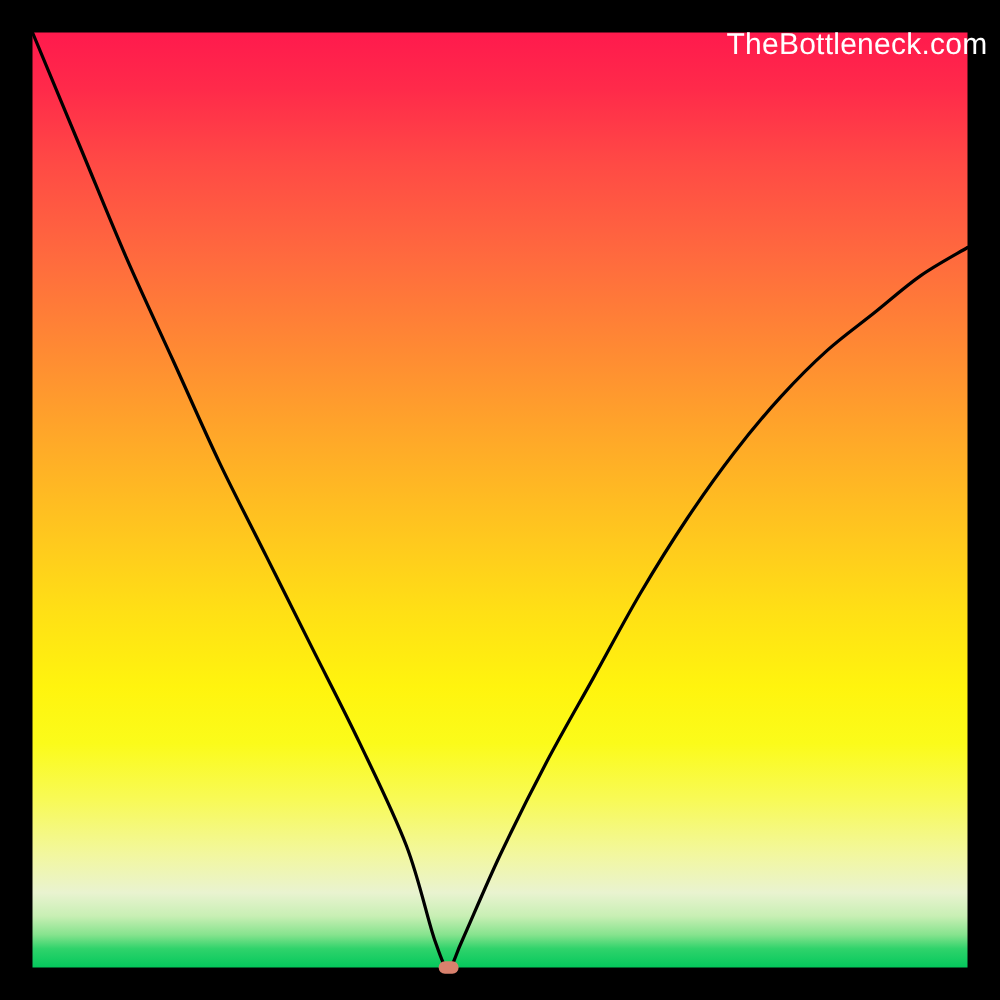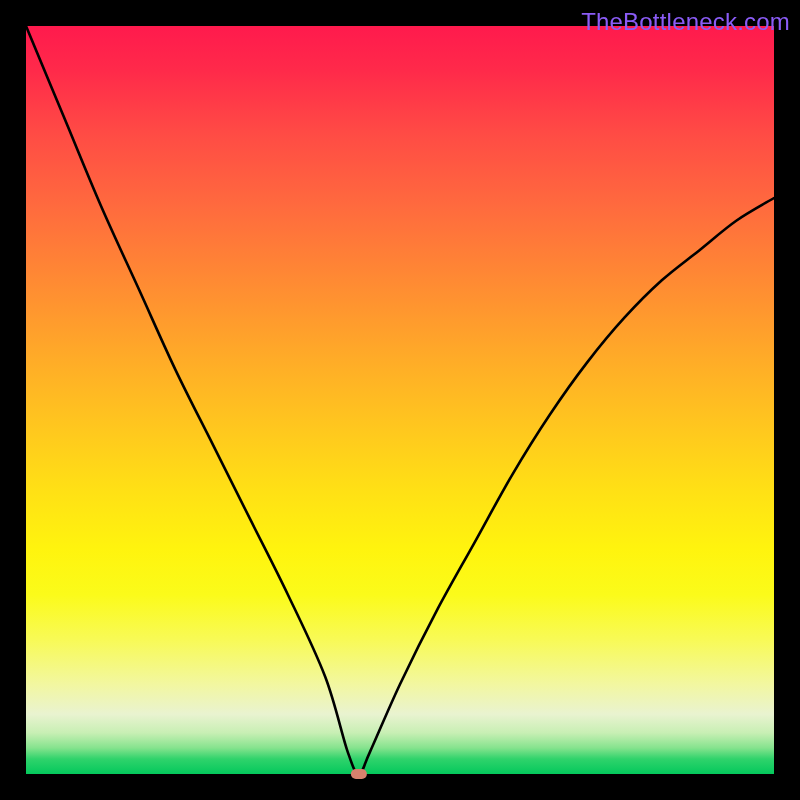--- a/index.html
+++ b/index.html
@@ -12,23 +12,23 @@
     font-family: Arial, Helvetica, sans-serif;
   }
   .frame {
     position: relative;
     width: 800px;
     height: 800px;
     background: #000;
   }
   .watermark {
     position: absolute;
-    top: 8px;
+    top: 22px;
     right: 10px;
-    color: #8b5cf6;
+    color: #ffffff;
     font-size: 24px;
     font-weight: 500;
     letter-spacing: 0.2px;
     z-index: 10;
     user-select: none;
   }
   .plot-area {
     position: absolute;
     left: 26px;
     top: 26px;

